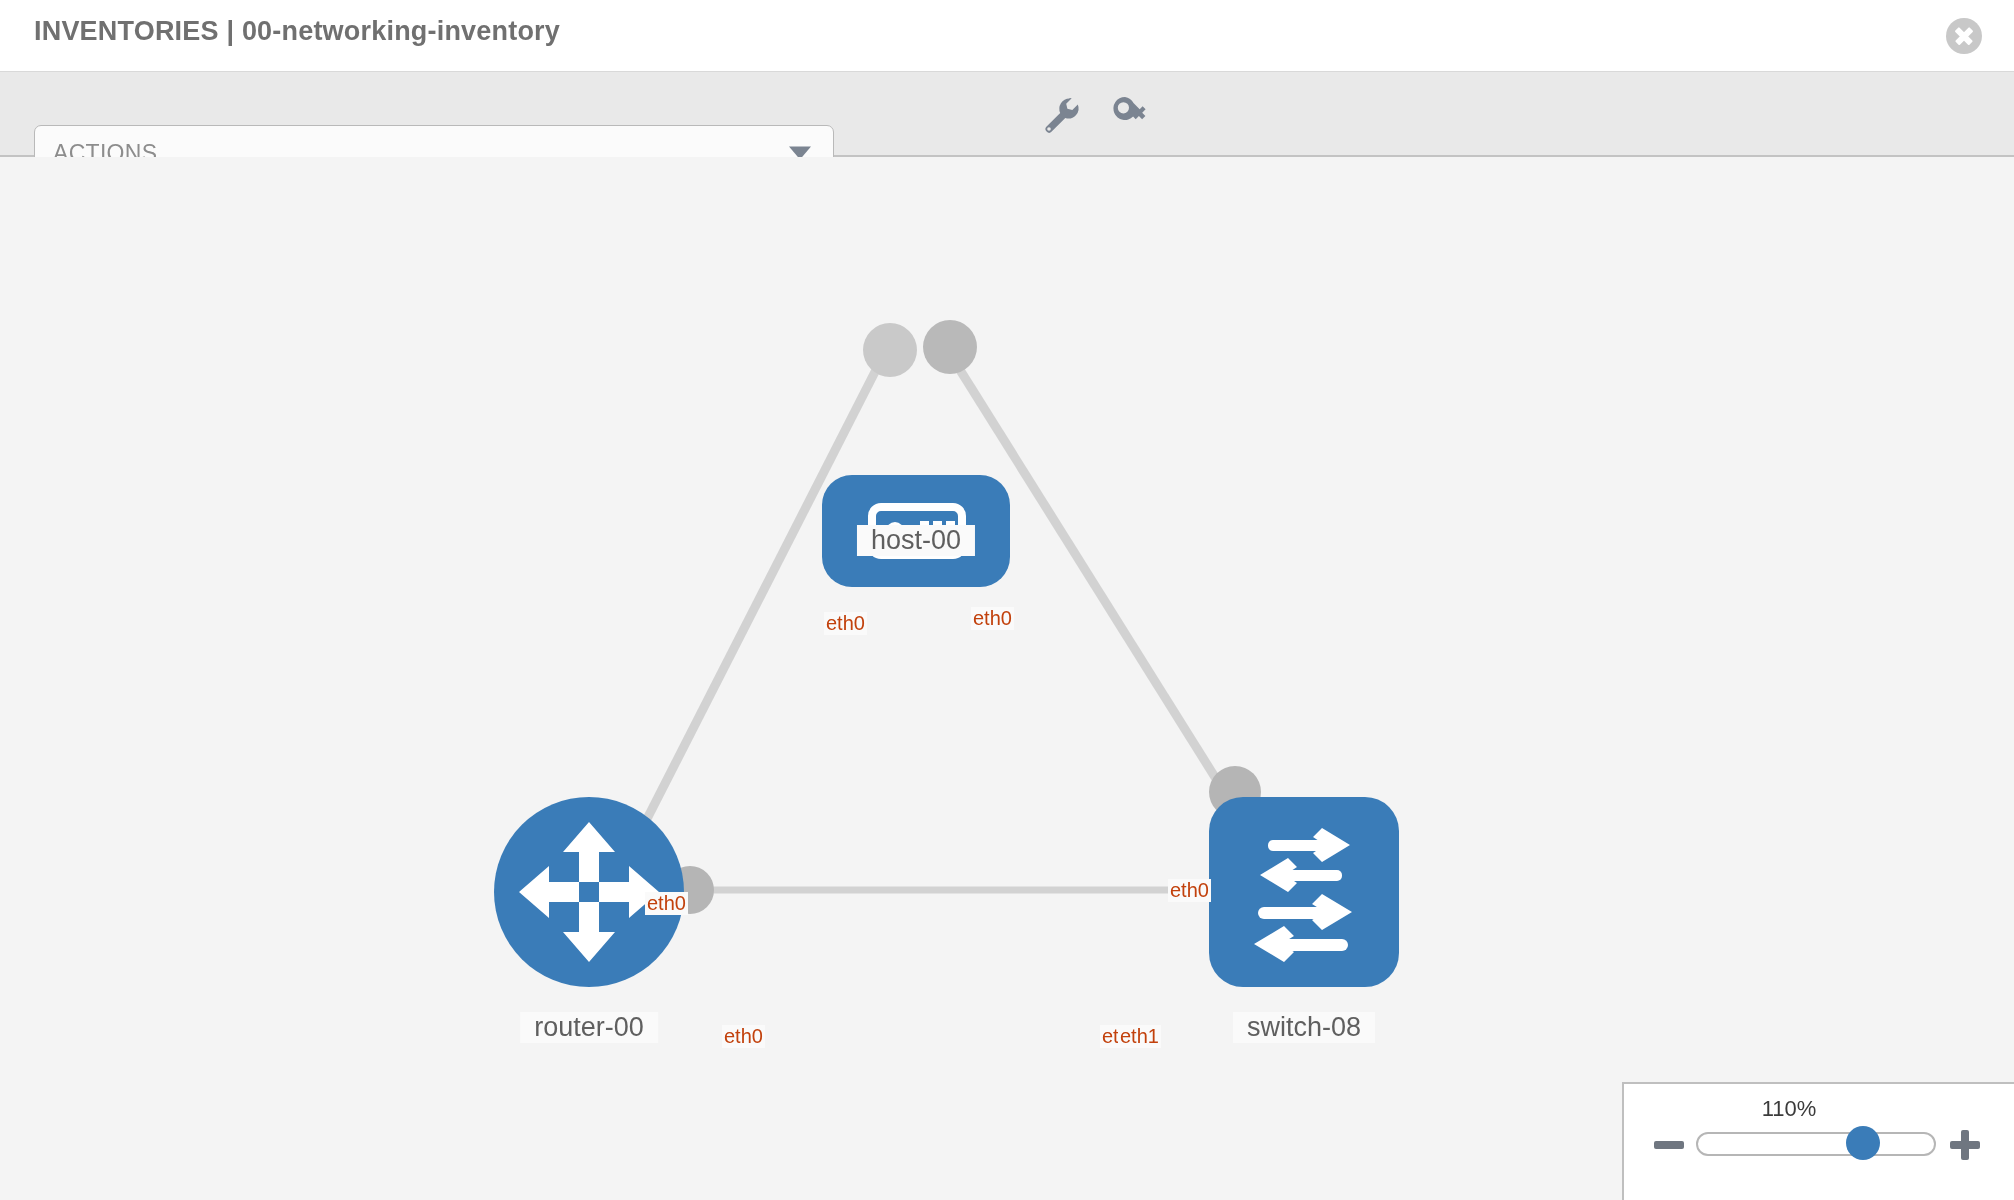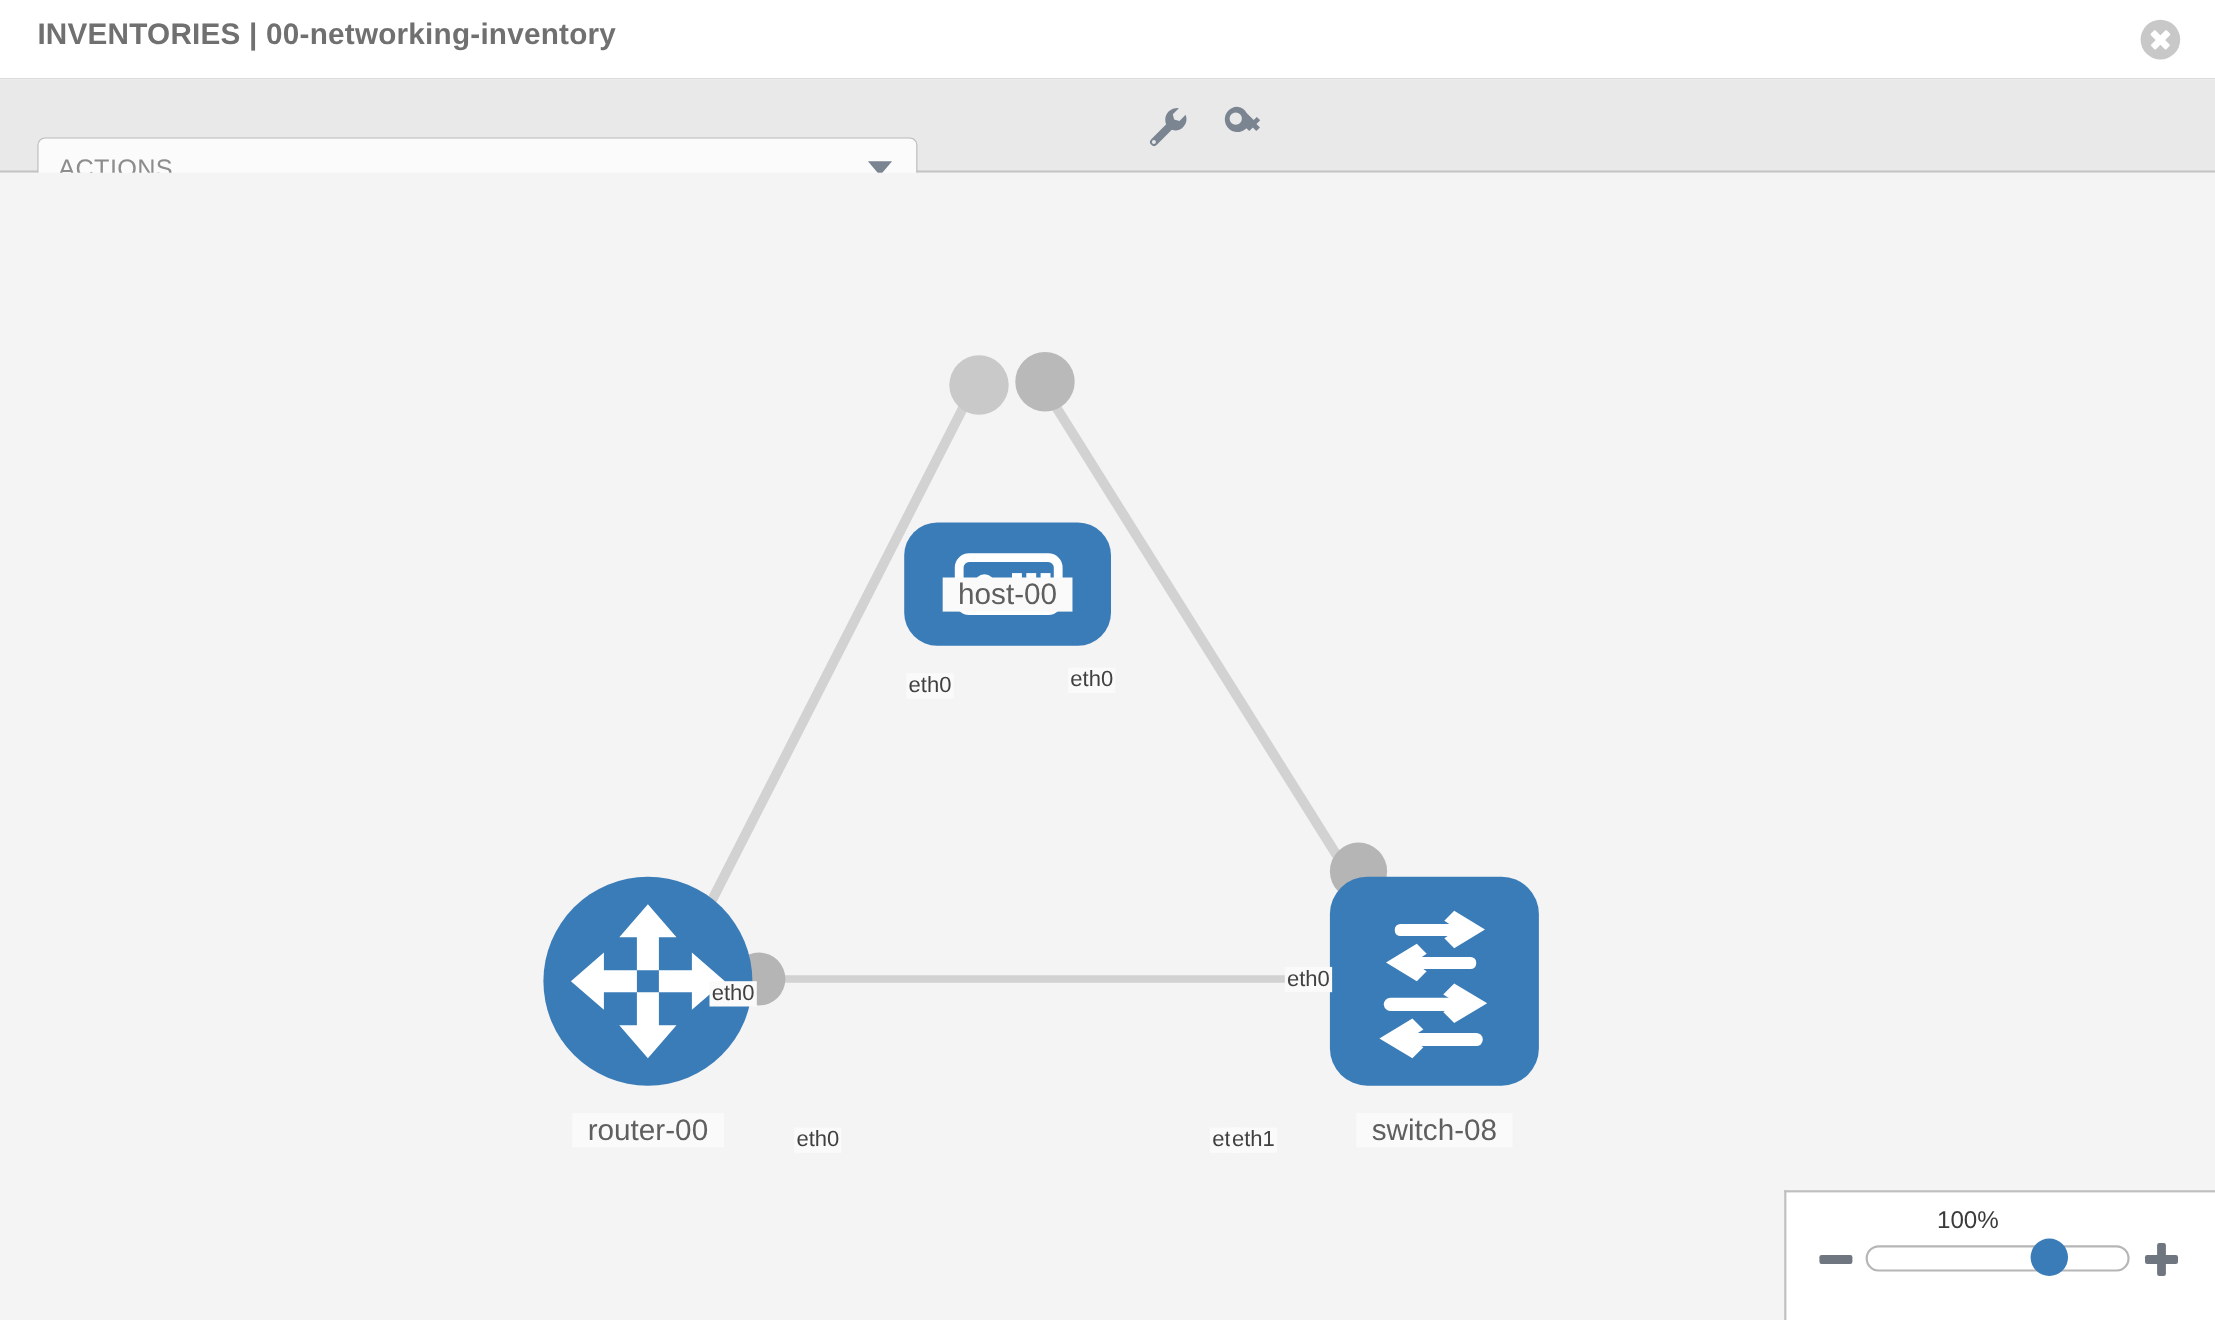--- a/index.html
+++ b/index.html
@@ -148,21 +148,21 @@
     font-size: 27px;
     color: #5f5f5f;
     background: #fafafa;
     white-space: nowrap;
     transform: translateX(-50%);
     padding: 0 14px;
   }
   .edge-label {
     position: absolute;
     font-size: 20px;
-    color: #404040;
+    color: #c2410c;
     background: #fafafa;
     white-space: nowrap;
     padding: 0 2px;
   }
 
   
   .zoom-panel {
     position: absolute;
     left: 1622px;
     top: 1082px;
@@ -333,21 +333,21 @@
 
     <div class="edge-label" style="left:824px; top:455px;">eth0</div>
     <div class="edge-label" style="left:971px; top:450px;">eth0</div>
     <div class="edge-label" style="left:645px; top:735px;">eth0</div>
     <div class="edge-label" style="left:1168px; top:722px;">eth0</div>
     <div class="edge-label" style="left:722px; top:868px;">eth0</div>
     <div class="edge-label" style="left:1100px; top:868px;">eth</div>
     <div class="edge-label" style="left:1118px; top:868px;">eth1</div>
 
     <div class="zoom-panel" style="left:1622px; top:925px;">
-      <div class="zoom-value">100%</div>
+      <div class="zoom-value">110%</div>
       <div class="zoom-minus">
         <span class="h"></span>
       </div>
       <div class="zoom-track"></div>
       <div class="zoom-thumb"></div>
       <div class="zoom-plus">
         <span class="h"></span>
         <span class="v"></span>
       </div>
     </div>

